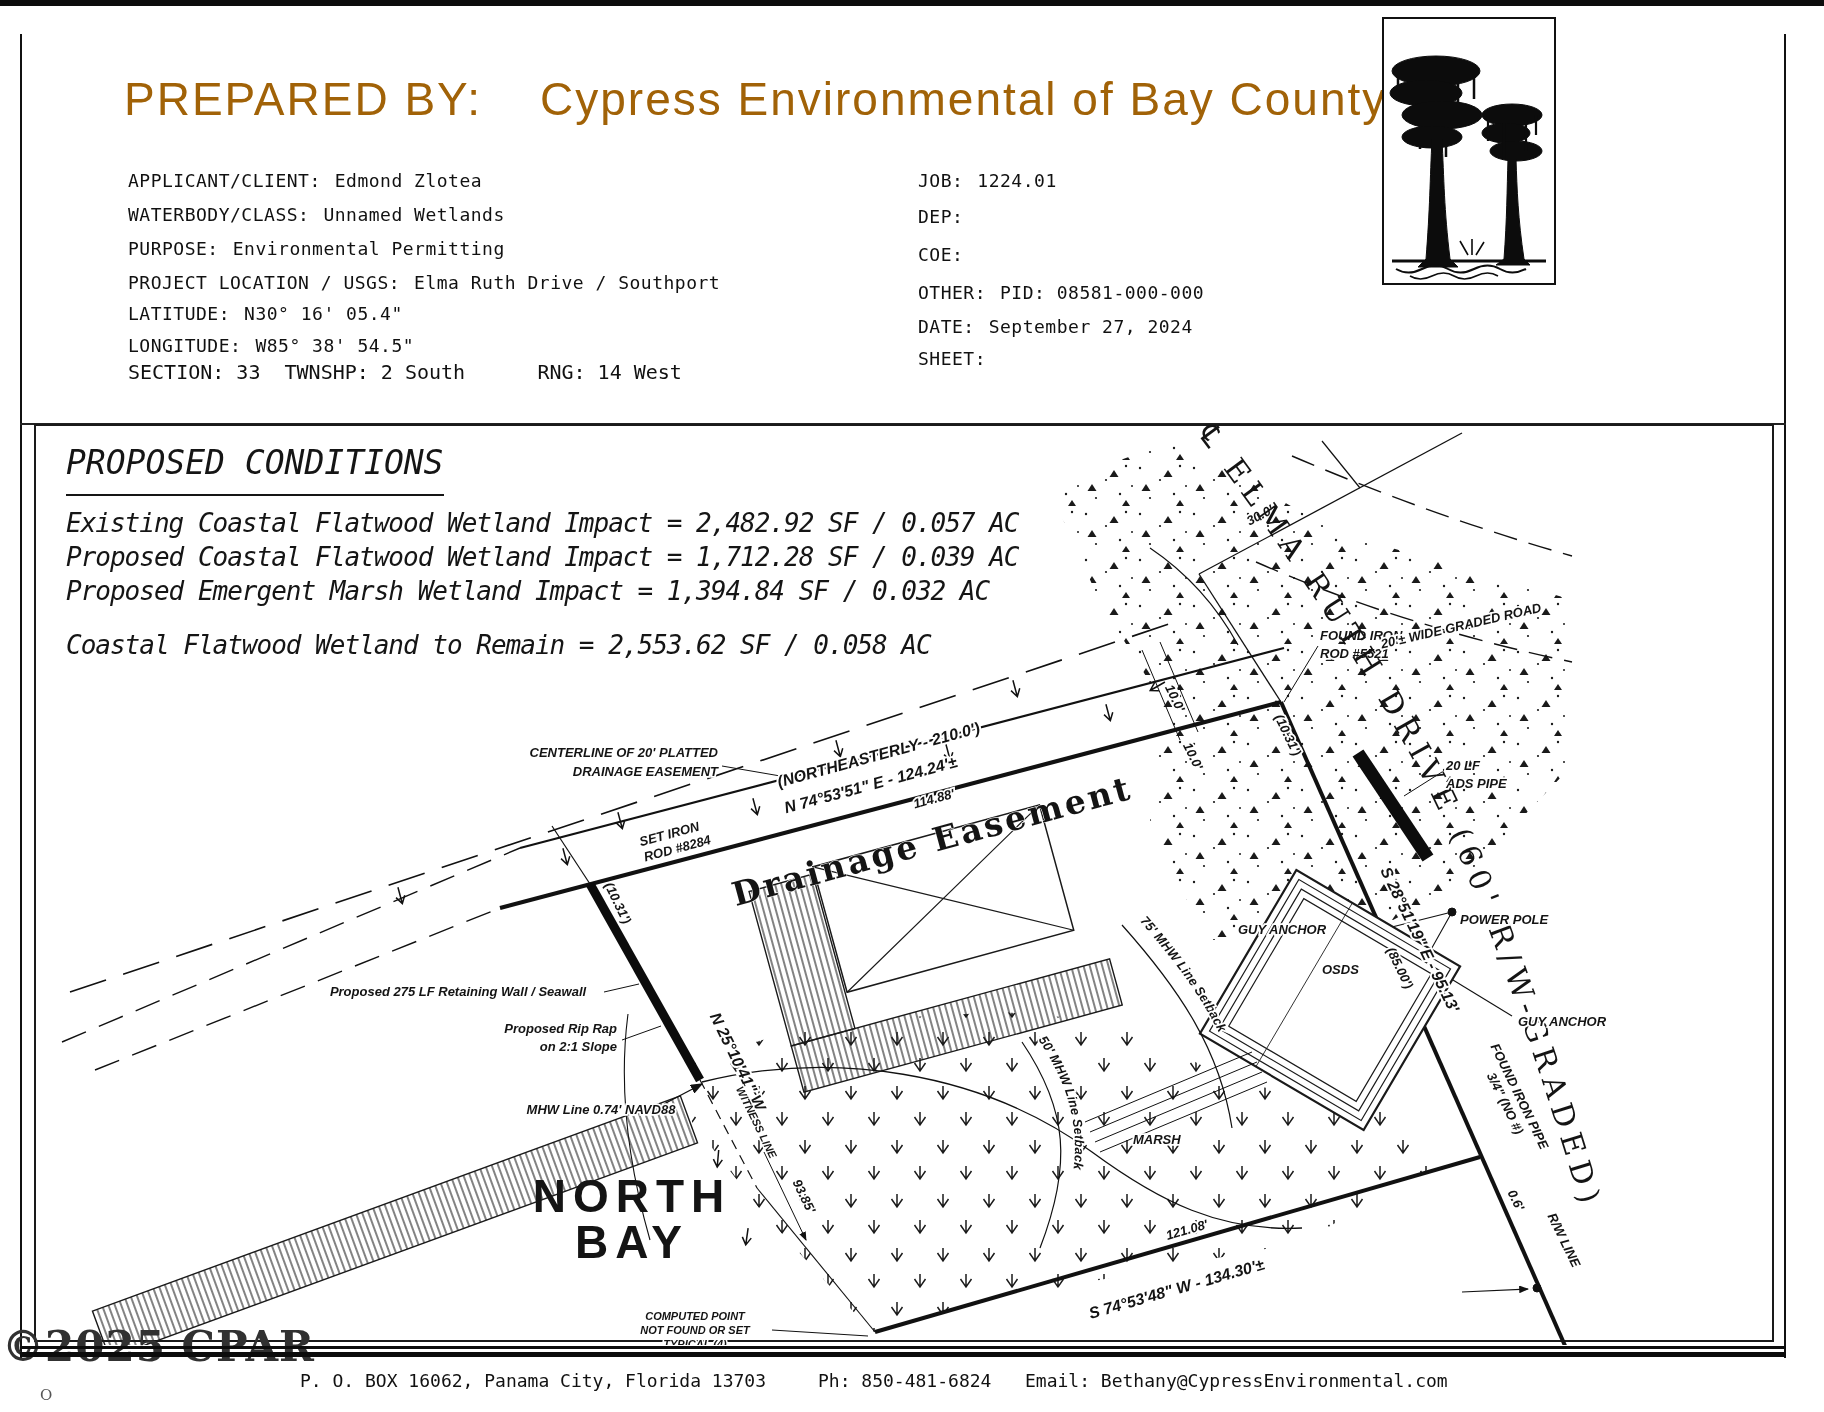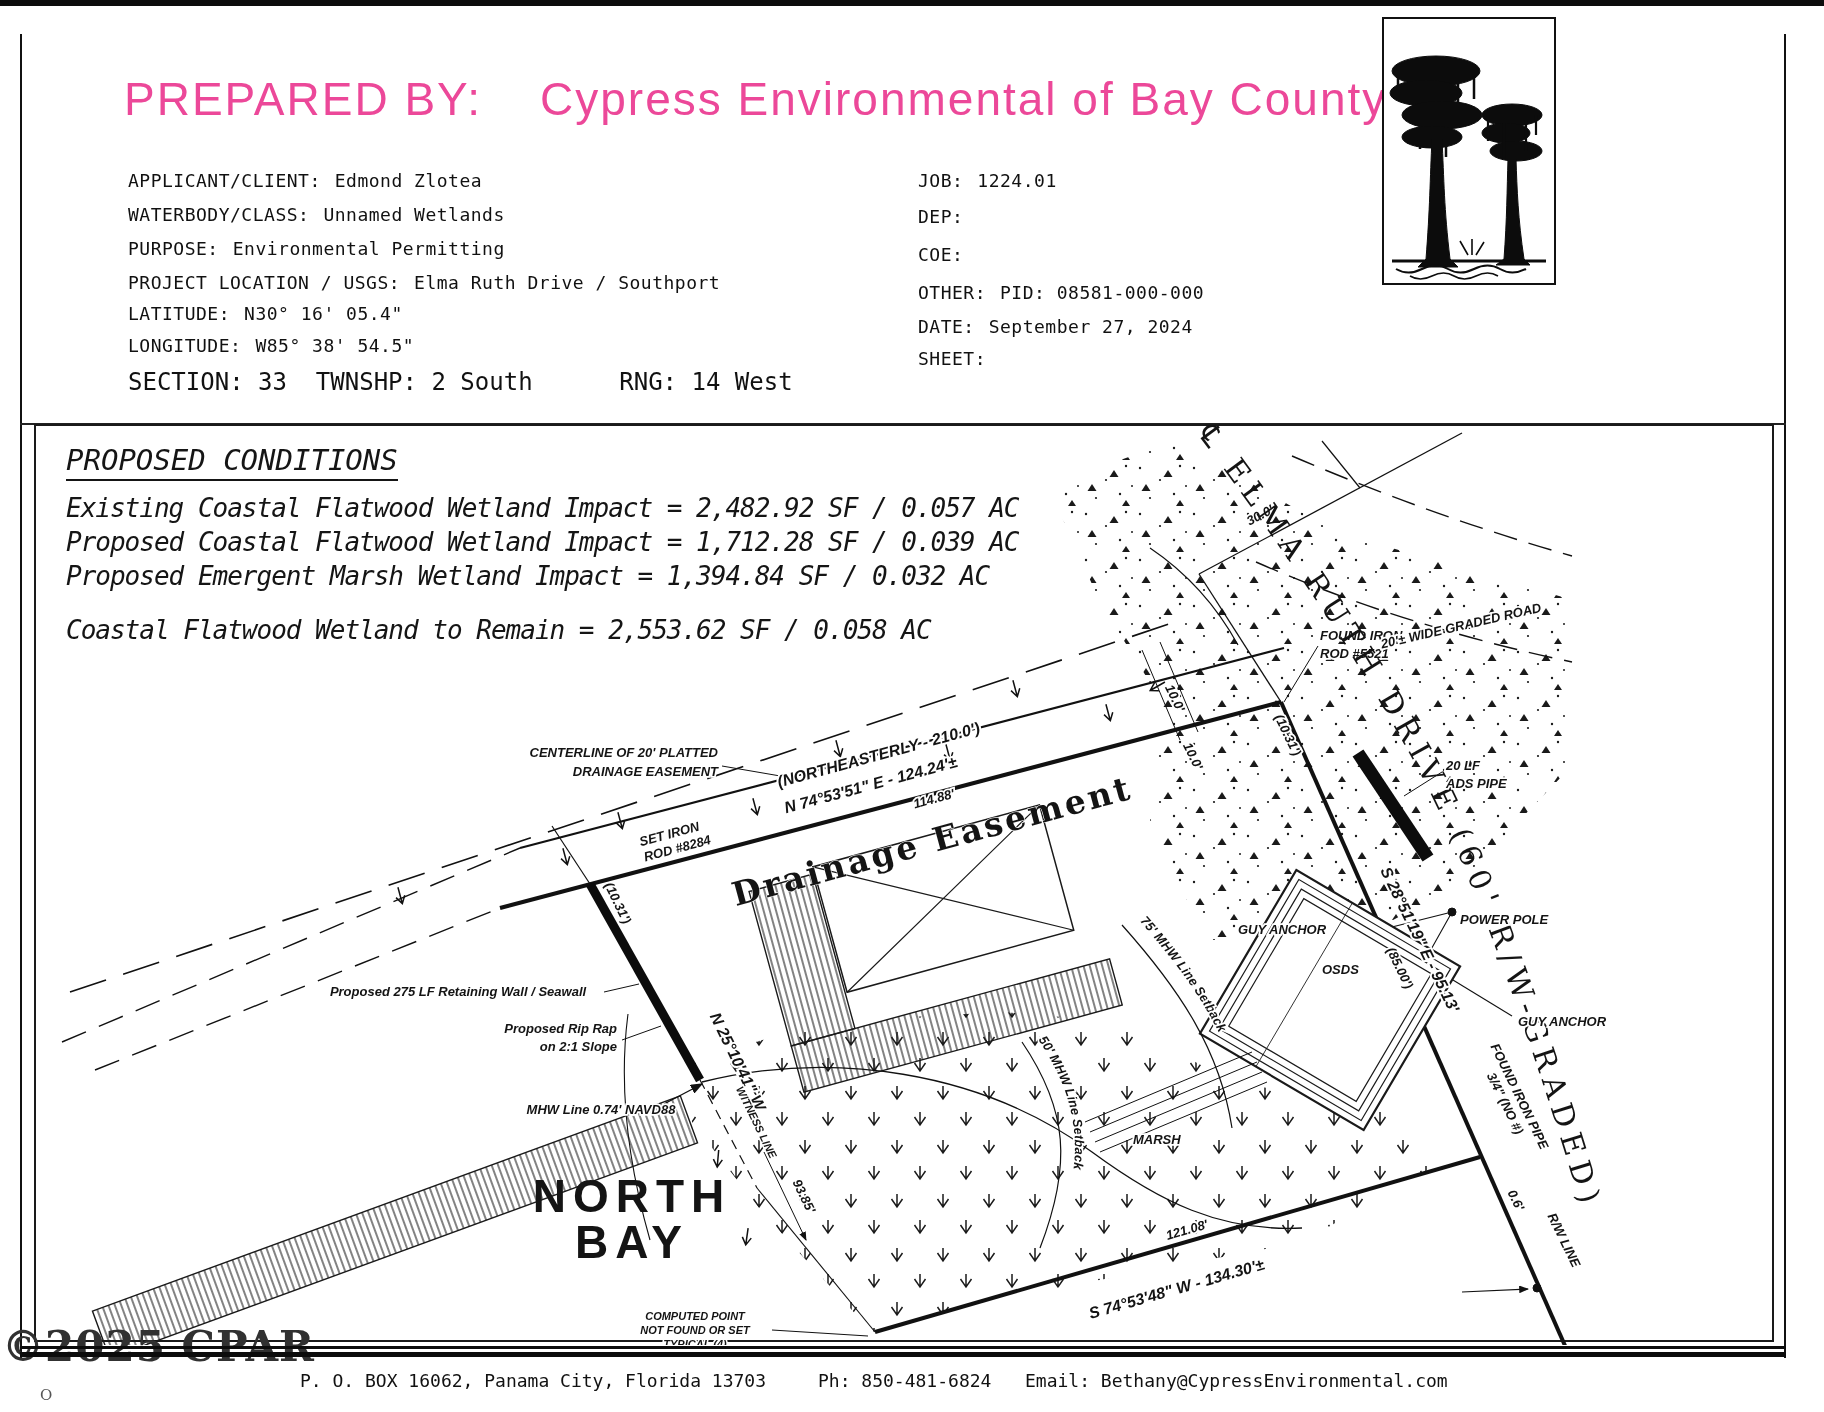--- a/index.html
+++ b/index.html
@@ -11,39 +11,39 @@
   .topbar   { left:0; top:32; width:1824px; height:6px; background:#0c0c0c; }
   .frame-l  { left:20px; top:34px; width:2px; height:1324px; background:#111; }
   .frame-r  { left:1784px; top:34px; width:2px; height:1324px; background:#111; }
   .divider  { left:20px; top:423px; width:1766px; height:2px; background:#222; }
   .innerframe { left:34px; top:424px; width:1740px; height:918px; border:2px solid #1a1a1a; }
   .botline1 { left:20px; top:1346px; width:1766px; height:3px; background:#0c0c0c; }
   .botline2 { left:20px; top:1352px; width:1766px; height:5px; background:#0c0c0c; }
 
   
   .titlebar { left:124px; top:72px; display:flex; gap:58px; align-items:baseline;
-    color:#ec4899; font-weight:100; letter-spacing:2px; }
+    color:#a16207; font-weight:100; letter-spacing:2px; }
   .titlebar .t1 { font-size:46px; }
   .titlebar .t2 { font-size:46px; }
   .infocol { font-family:"DejaVu Sans Mono", monospace; font-size:18px; white-space:pre; }
   .infocol .row { position:absolute; left:0; white-space:pre; }
   .infocol .lab { letter-spacing:.5px; }
   .infocol .val { margin-left:14px; letter-spacing:.5px; }
   #leftcol  { left:128px; top:0; }
   #rightcol { left:918px; top:0; }
   .sectionrow { left:128px; top:360px; font-family:"DejaVu Sans Mono", monospace;
-    font-size:24px; white-space:pre;margin-top:8px; }
+    font-size:20px; white-space:pre; }
 
   .logobox { left:1382px; top:17px; width:174px; height:268px; border:2px solid #111; background:#fff; }
 
   
   .conditions { left:66px; top:443px; font-family:"DejaVu Sans Mono", monospace;
     font-style:italic; font-size:26px; letter-spacing:-1px; color:#151515; }
-  .conditions .ctitle { display:inline-block; font-size:29px; border-bottom:2.5px solid #151515;
-    padding-bottom:2px; margin-bottom:10px; letter-spacing:0; }
+  .conditions .ctitle { display:inline-block; font-size:33px; border-bottom:2.5px solid #151515;
+    padding-bottom:12px; margin-bottom:10px; letter-spacing:0; }
   .conditions .cline { line-height:34px; white-space:pre; }
   .conditions .cgap { height:20px; }
 
   
   svg text { fill:#141414; }
   .lbl    { font:italic 700 13px "Liberation Sans", sans-serif; paint-order:stroke; stroke:#fff; stroke-width:3.5px; }
   .lbl-sm { font:italic 700 11px "Liberation Sans", sans-serif; paint-order:stroke; stroke:#fff; stroke-width:3px; }
   .lbl-lg { font:italic 700 16px "Liberation Sans", sans-serif; paint-order:stroke; stroke:#fff; stroke-width:4px; }
   .serif-big { font:700 33px "DejaVu Serif", serif; letter-spacing:3px; paint-order:stroke; stroke:#fff; stro​ke-width:3px; }
   .roadtxt { font:400 30px "DejaVu Serif","DejaVu Sans", serif; letter-spacing:7px; }

